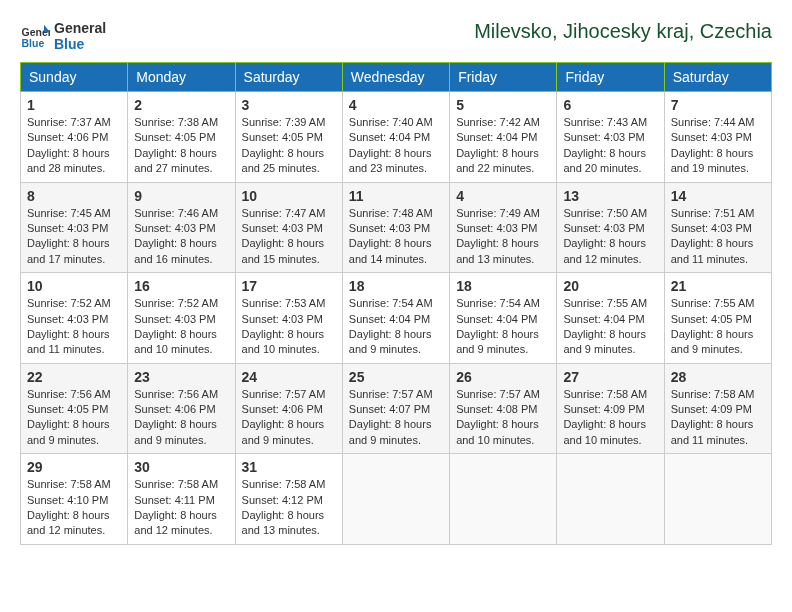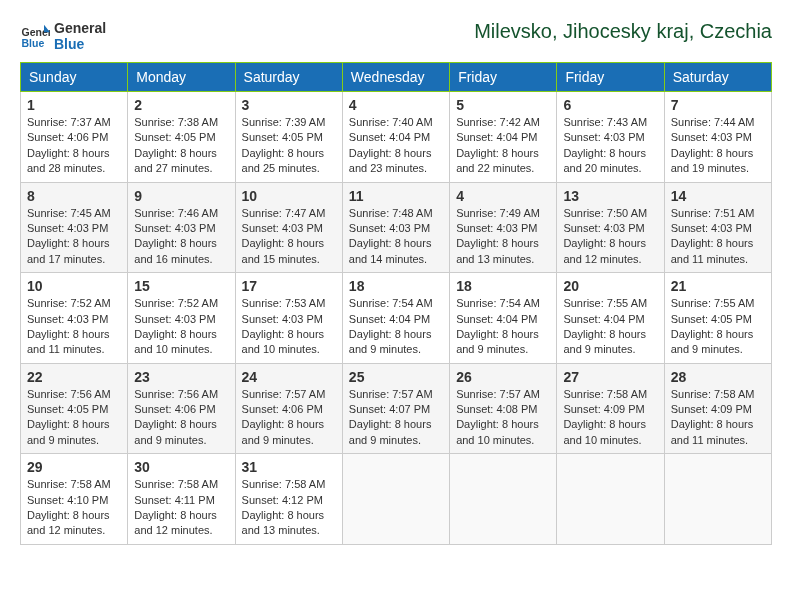--- a/index.html
+++ b/index.html
@@ -170,21 +170,21 @@
           <span class="day-num">14</span>
           <div class="day-info">Sunrise: 7:51 AM<br>Sunset: 4:03 PM<br>Daylight: 8 hours and 11 minutes.</div>
         </td>
       </tr>
       <tr>
         <td>
           <span class="day-num">10</span>
           <div class="day-info">Sunrise: 7:52 AM<br>Sunset: 4:03 PM<br>Daylight: 8 hours and 11 minutes.</div>
         </td>
         <td>
-          <span class="day-num">15</span>
+          <span class="day-num">16</span>
           <div class="day-info">Sunrise: 7:52 AM<br>Sunset: 4:03 PM<br>Daylight: 8 hours and 10 minutes.</div>
         </td>
         <td>
           <span class="day-num">17</span>
           <div class="day-info">Sunrise: 7:53 AM<br>Sunset: 4:03 PM<br>Daylight: 8 hours and 10 minutes.</div>
         </td>
         <td>
           <span class="day-num">18</span>
           <div class="day-info">Sunrise: 7:54 AM<br>Sunset: 4:04 PM<br>Daylight: 8 hours and 9 minutes.</div>
         </td>

